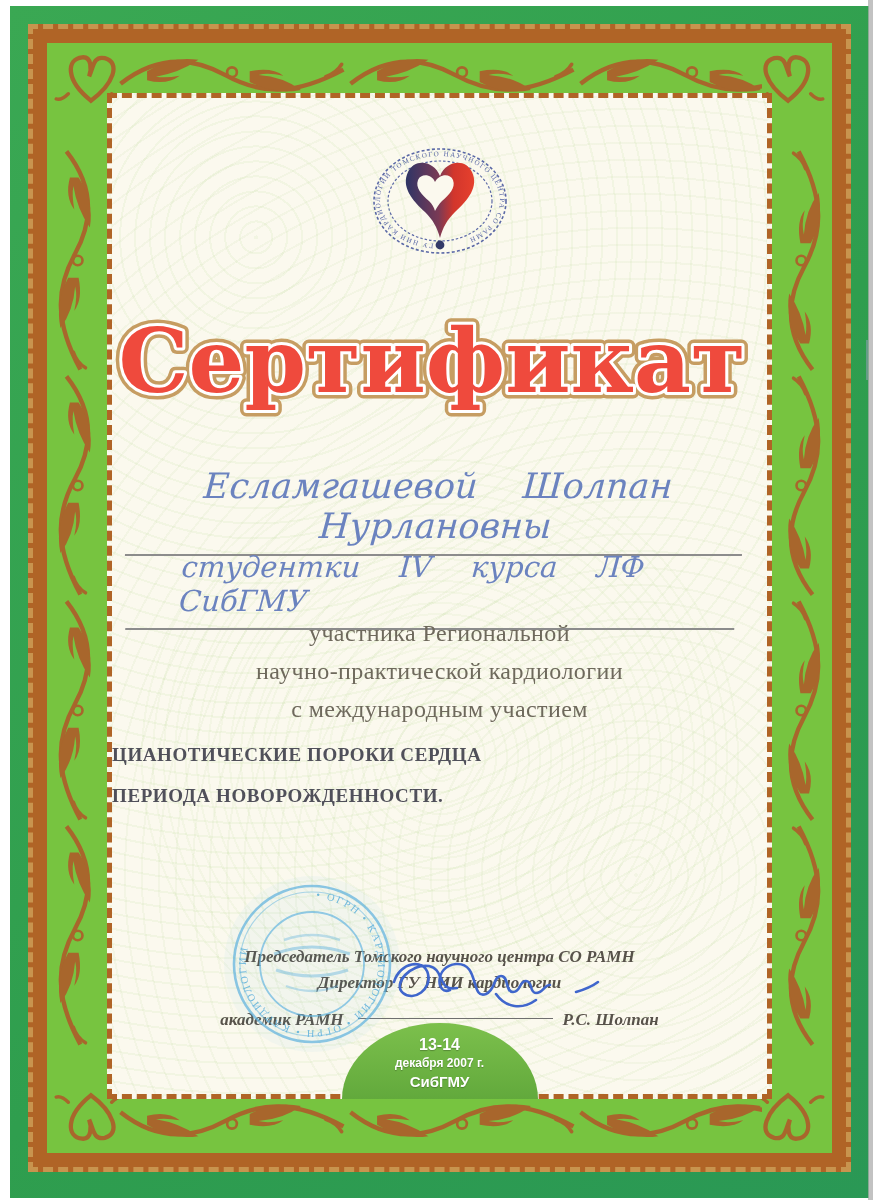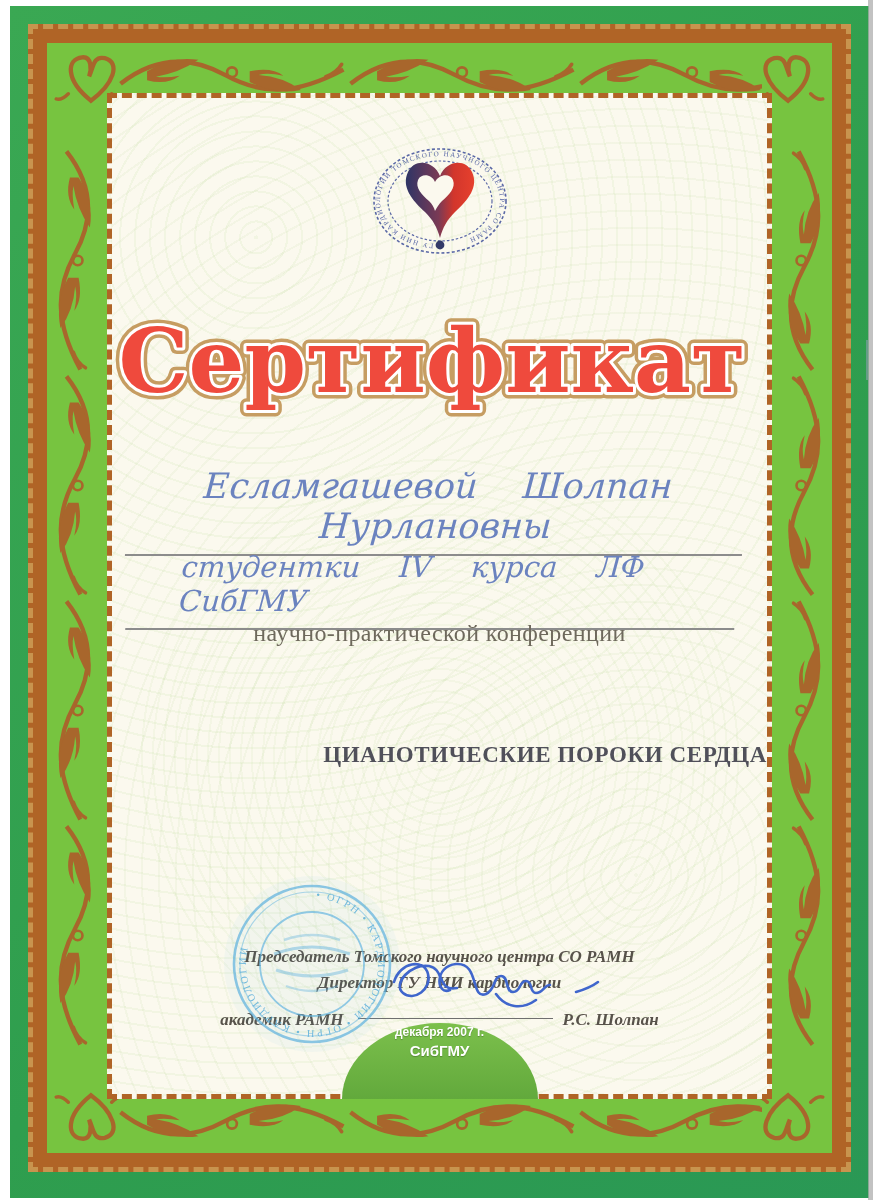--- a/index.html
+++ b/index.html
@@ -67,22 +67,22 @@
     position:absolute;top:452px;left:16px;right:30px;
     text-align:left;padding-left:52px;padding-bottom:10px;
     font-style:italic;font-size:29px;color:#6b83bf;word-spacing:30px;
     font-family:"DejaVu Serif",serif;transform:skewX(-4deg);
   }
   .body-par{
     position:absolute;top:516px;left:0;width:100%;text-align:center;
     font-size:24px;line-height:38px;color:#6e695c;letter-spacing:.4px;
   }
   .conf-title{
-    position:absolute;top:636px;left:0;width:100%;text-align:right;
-    font-size:23px;line-height:41px;font-weight:bold;color:#50505a;letter-spacing:.6px;
+    position:absolute;top:636px;left:0;width:100%;text-align:left;
+    font-size:19px;line-height:41px;font-weight:bold;color:#50505a;letter-spacing:.6px;
   }
   .sig-block{
     position:absolute;top:846px;left:0;width:100%;text-align:center;
     font-style:italic;font-size:17px;line-height:26px;color:#57524a;font-weight:bold;
   }
   .sig-row{display:flex;justify-content:center;align-items:center;margin-top:11px;}
   .sig-underline{width:195px;border-bottom:1.5px solid #6f6f6f;margin:0 10px 4px 14px;}
   .sig-svg{position:absolute;left:268px;top:848px;width:250px;height:78px;z-index:6;}
   .stamp{position:absolute;left:112px;top:778px;width:176px;height:176px;z-index:5;opacity:.85;}
 
@@ -188,25 +188,28 @@
             <text x="320" y="112" text-anchor="middle" font-family="DejaVu Serif, serif" font-weight="bold" font-size="88" fill="none" stroke="#c69d62" stroke-width="13" stroke-linejoin="round">Сертификат</text>
             <text x="320" y="112" text-anchor="middle" font-family="DejaVu Serif, serif" font-weight="bold" font-size="88" fill="#ef4a3d" stroke="#ffffff" stroke-width="6" stroke-linejoin="round" style="paint-order:stroke">Сертификат</text>
           </svg>
         </div>
 
         <div class="name-line rule-line">Есламгашевой Шолпан Нурлановны</div>
 
         <div class="role-line rule-line">студентки IV курса ЛФ СибГМУ</div>
 
         <div class="body-par">
-          <div>научно-практической конференции</div>
+          <div>участника Региональной</div>
+          <div>научно-практической кардиологии</div>
+          <div>с международным участием</div>
         </div>
 
         <div class="conf-title">
           <div>ЦИАНОТИЧЕСКИЕ ПОРОКИ СЕРДЦА</div>
+          <div>ПЕРИОДА НОВОРОЖДЕННОСТИ.</div>
         </div>
 
         <svg class="stamp" viewBox="0 0 176 176">
           <defs>
               <path id="stampRing" d="M88 22 a 66 66 0 1 1 -0.01 0"></path>
             </defs>
           <circle cx="88" cy="88" r="78" fill="none" stroke="#5fb2de" stroke-width="2.6" opacity=".85"></circle>
           <circle cx="88" cy="88" r="72" fill="none" stroke="#5fb2de" stroke-width="1.2" opacity=".6"></circle>
           <circle cx="88" cy="88" r="52" fill="none" stroke="#5fb2de" stroke-width="1.8" opacity=".8"></circle>
           <circle cx="88" cy="88" r="88" fill="#5fb2de" opacity=".07"></circle>
@@ -232,20 +235,21 @@
         <svg class="sig-svg" viewBox="0 0 250 78">
           <g fill="none" stroke="#3f66cc" stroke-width="2.6" stroke-linecap="round">
             <path d="M14 36 c 6 -20 30 -24 34 -8 c 4 15 -14 28 -25 19 c -11 -9 8 -30 26 -27 c 16 3 8 26 28 22"></path>
             <path d="M70 44 c -14 6 -16 -24 6 -26 c 24 -2 14 36 30 30 c 10 -4 7 -18 15 -18 c 8 0 4 16 12 16 c 8 0 6 -11 13 -11 c 7 0 3 12 10 12 c 7 0 8 -8 14 -8"></path>
             <path d="M116 48 c 10 14 26 16 40 6"></path>
             <path d="M196 46 q 14 -4 22 -10"></path>
           </g>
         </svg>
 
         <div class="dome">
+          <div class="d1">13-14</div>
           <div class="d2">декабря 2007 г.</div>
           <div class="d3">СибГМУ</div>
         </div>
 
       </div>
     </div>
   </div>
 </div>
 
 </body></html>

